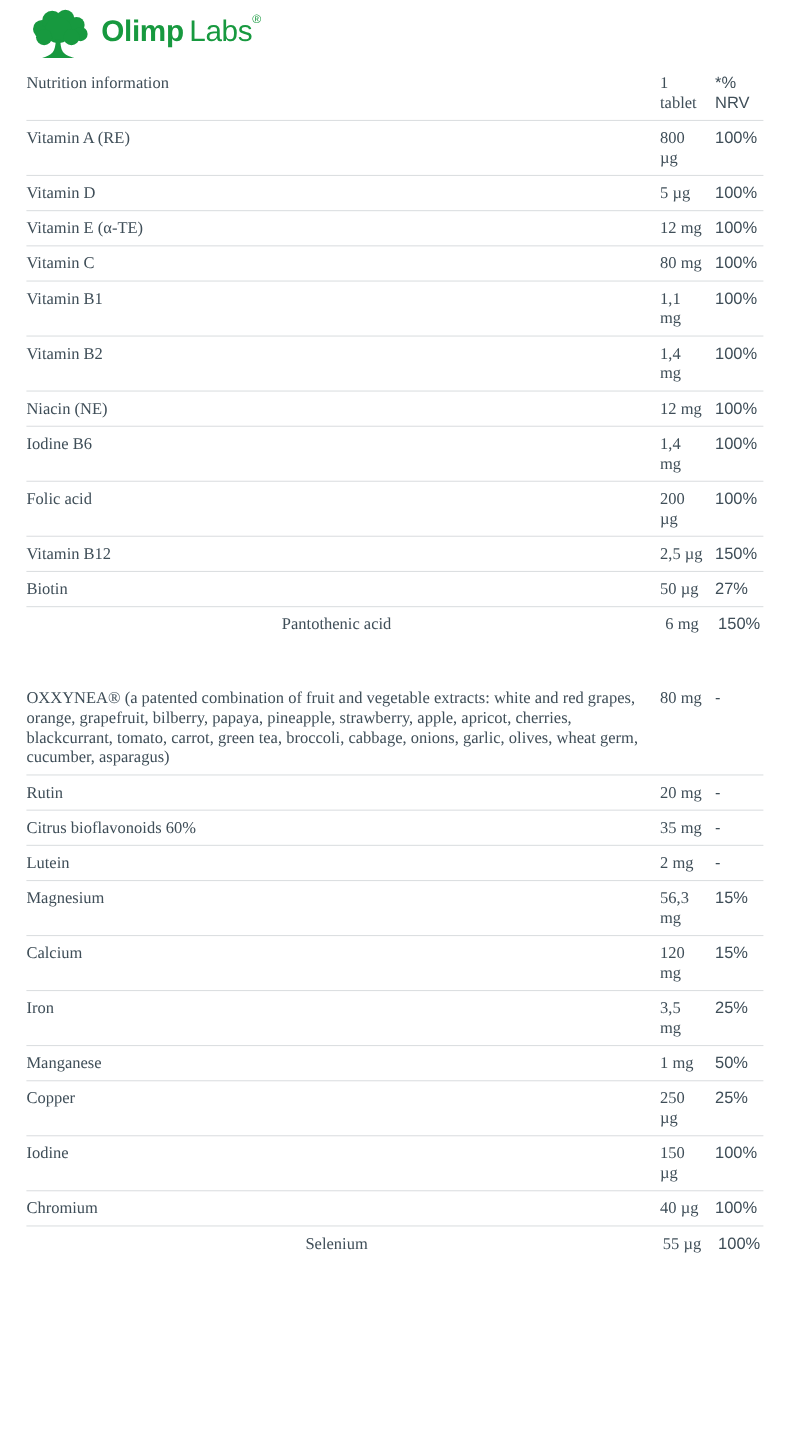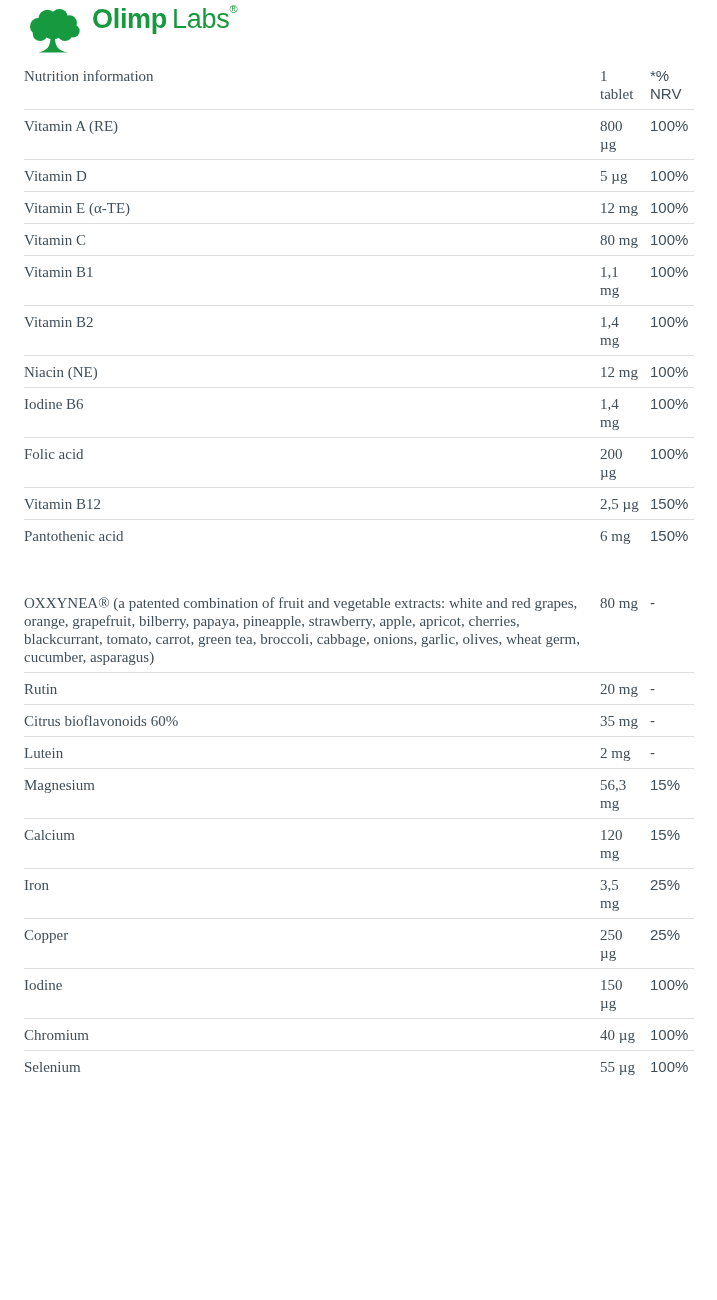--- a/index.html
+++ b/index.html
@@ -11,21 +11,21 @@
   }
   body { height: 1300px; overflow: hidden; }
 
   
   .brand-header {
     padding: 7px 0 0 24px;
     height: 54px;
     display: flex;
     align-items: center;
   }
-  .logo { display: flex; align-items: flex-start; }
+  .logo { display: flex; align-items: center; }
   .logo svg { width: 58px; height: 46px; display: block; }
   .logo-text {
     margin-left: 10px;
     font-size: 27px;
     line-height: 1;
     letter-spacing: -0.3px;
     color: #17993f;
     white-space: nowrap;
     position: relative;
     top: -2px;
@@ -57,21 +57,21 @@
     font-weight: 400;
     text-align: left;
     vertical-align: top;
     padding: 7px 0 6px 0;
     border-bottom: 1px solid #dcdfe1;
     color: #3f4e58;
   }
   td.name, th.name { padding-right: 12px; font-family: Liberation Serif, serif; }
   td.amount, th.amount { padding-right: 10px; font-family: Liberation Serif, serif; }
 
-  tr.no-border > th, tr.no-border > td { border-bottom: none; }
+  tr.no-border > th, tr.no-border > td { border-bottom: none; text-align: center; }
   tr.spacer > td {
     border-bottom: none;
     height: 36px;
     padding: 0;
   }
 </style>
 </head>
 <body>
 
 <header class="brand-header">
@@ -151,20 +151,25 @@
         <tr>
           <td class="name">Folic acid</td>
           <td class="amount">200 µg</td>
           <td class="nrv">100%</td>
         </tr>
         <tr>
           <td class="name">Vitamin B12</td>
           <td class="amount">2,5 µg</td>
           <td class="nrv">150%</td>
         </tr>
+        <tr>
+          <td class="name">Biotin</td>
+          <td class="amount">50 µg</td>
+          <td class="nrv">27%</td>
+        </tr>
         <tr class="no-border">
           <td class="name">Pantothenic acid</td>
           <td class="amount">6 mg</td>
           <td class="nrv">150%</td>
         </tr>
         <tr class="spacer">
           <td colspan="3"></td>
         </tr>
         <tr>
           <td class="name">OXXYNEA® (a patented combination of fruit and vegetable extracts: white and red grapes, orange, grapefruit, bilberry, papaya, pineapple, strawberry, apple, apricot, cherries, blackcurrant, tomato, carrot, green tea, broccoli, cabbage, onions, garlic, olives, wheat germ, cucumber, asparagus)</td>
@@ -195,20 +200,25 @@
           <td class="name">Calcium</td>
           <td class="amount">120 mg</td>
           <td class="nrv">15%</td>
         </tr>
         <tr>
           <td class="name">Iron</td>
           <td class="amount">3,5 mg</td>
           <td class="nrv">25%</td>
         </tr>
         <tr>
+          <td class="name">Manganese</td>
+          <td class="amount">1 mg</td>
+          <td class="nrv">50%</td>
+        </tr>
+        <tr>
           <td class="name">Copper</td>
           <td class="amount">250 µg</td>
           <td class="nrv">25%</td>
         </tr>
         <tr>
           <td class="name">Iodine</td>
           <td class="amount">150 µg</td>
           <td class="nrv">100%</td>
         </tr>
         <tr>

